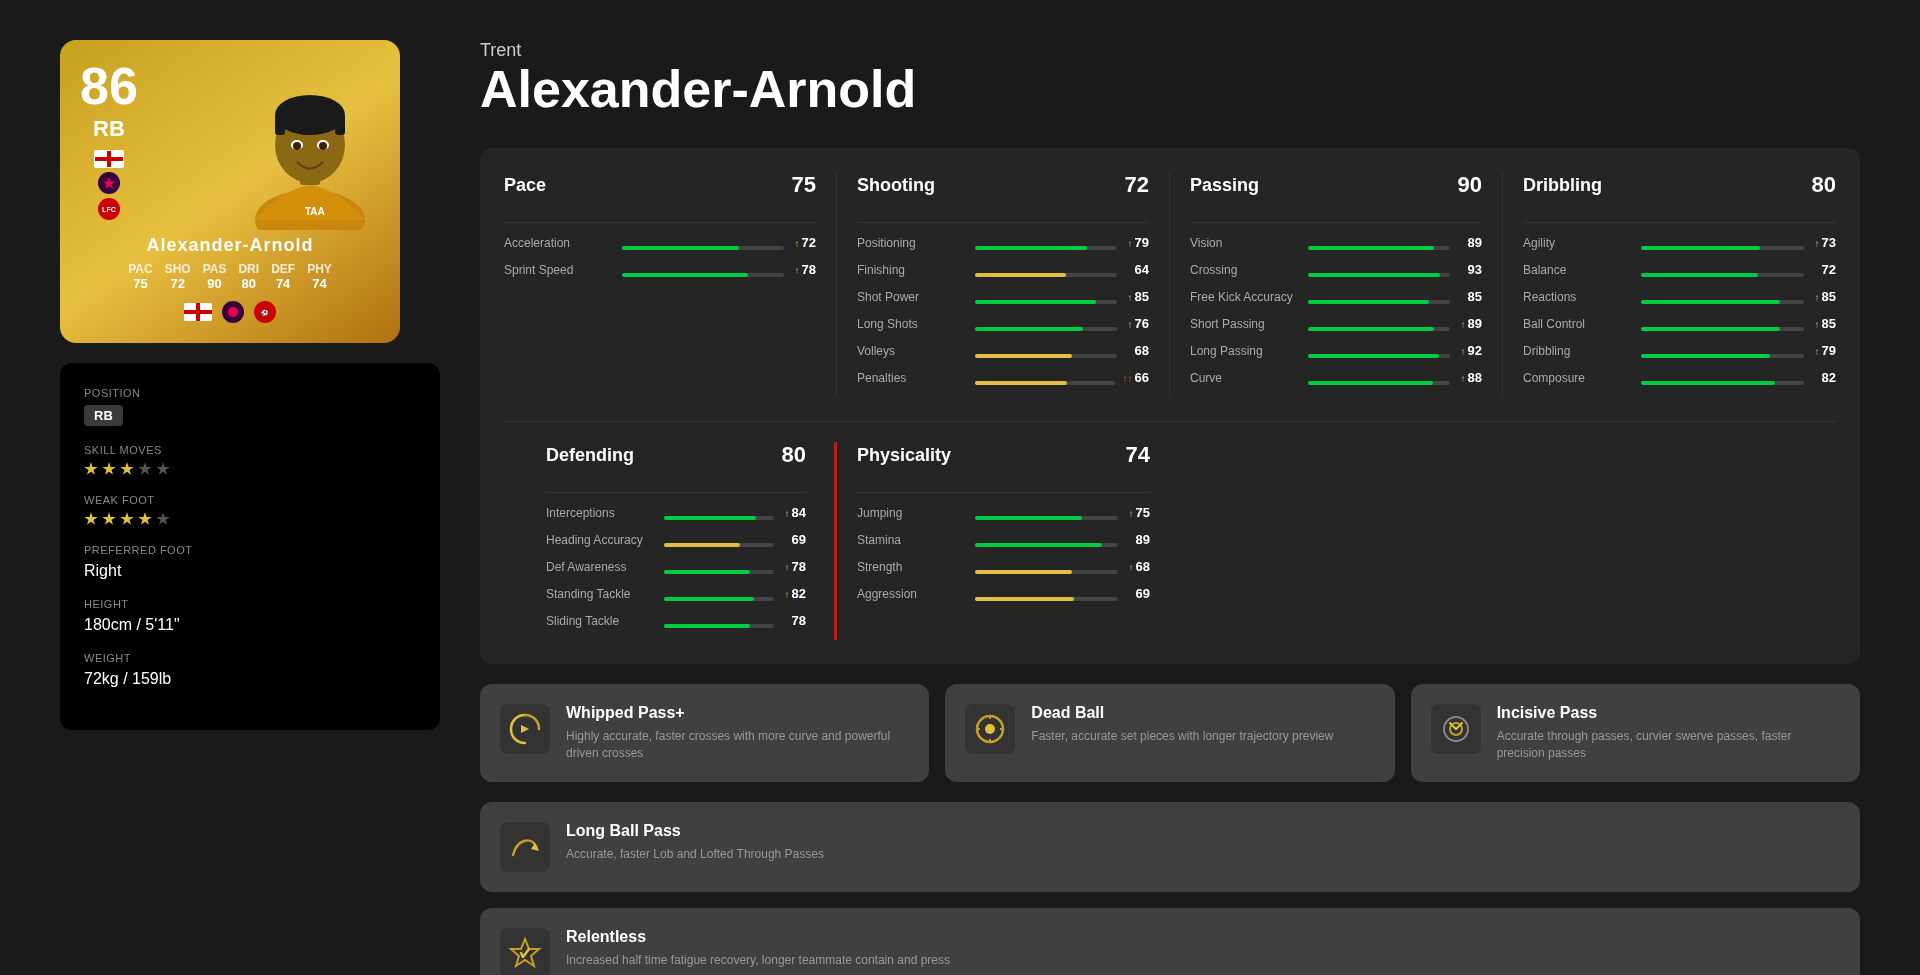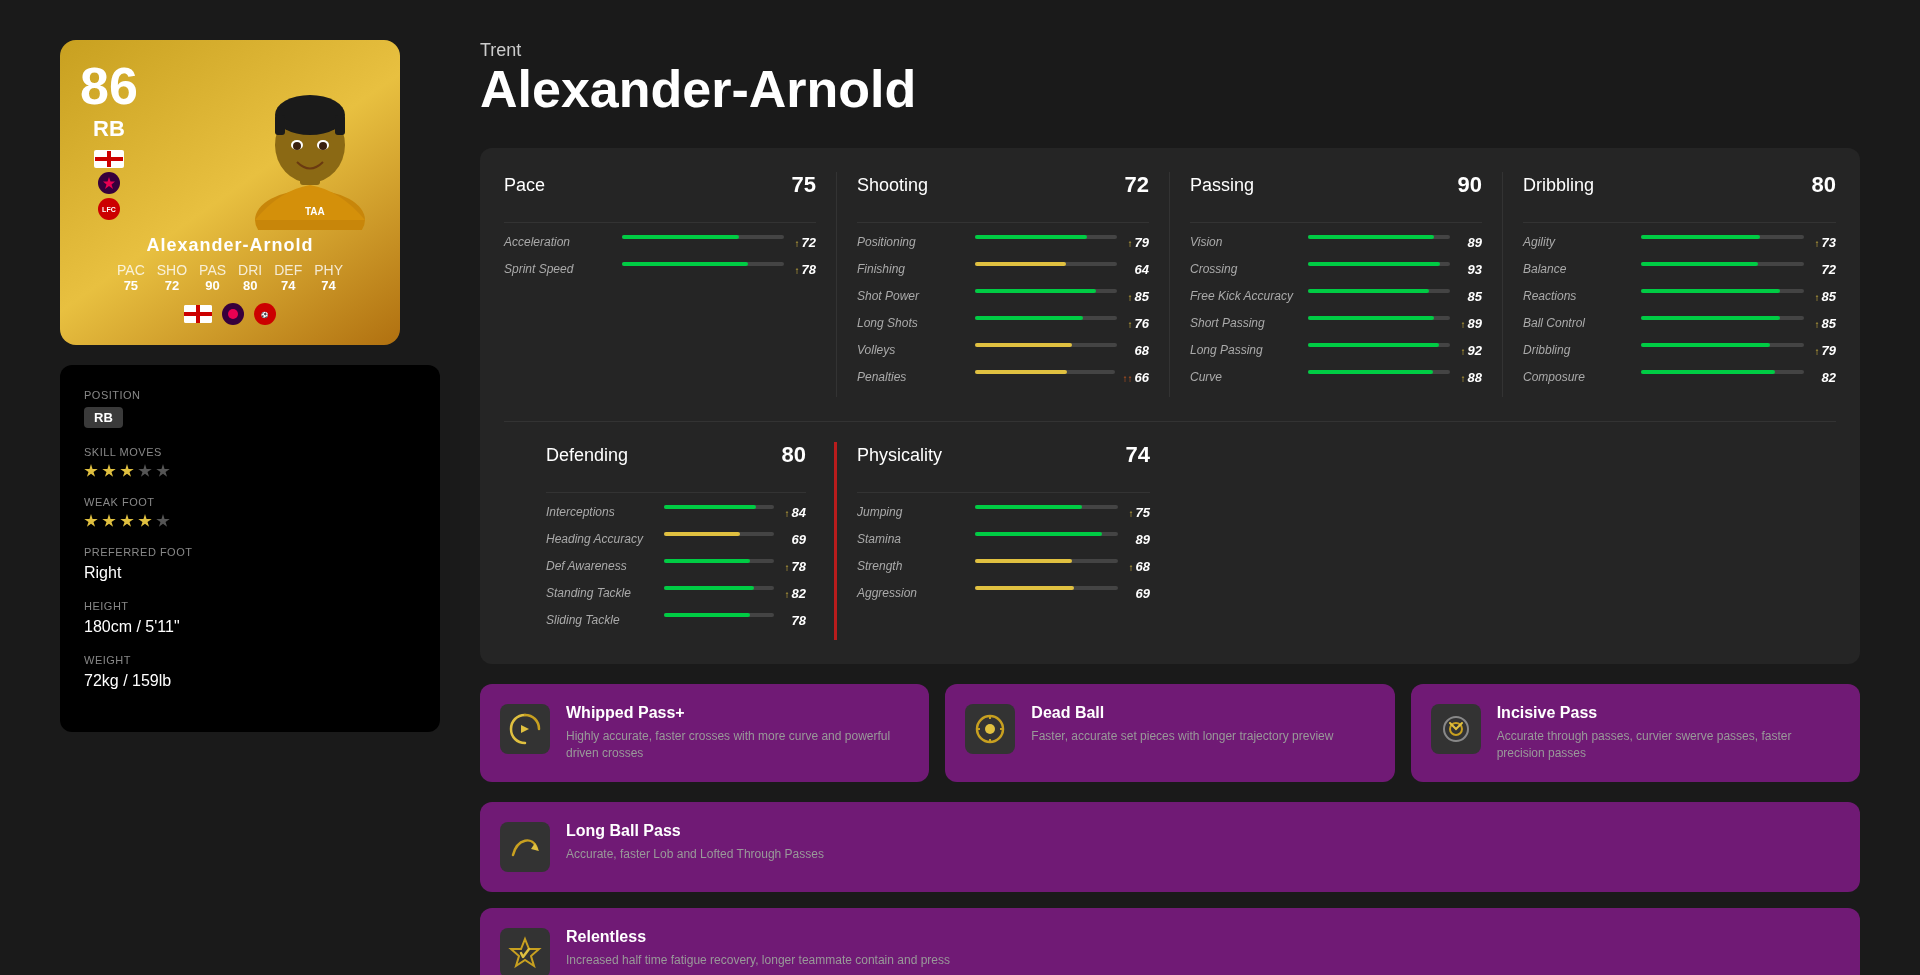--- a/index.html
+++ b/index.html
@@ -90,23 +90,23 @@
     }
 
     .card-stat {
       display: flex;
       flex-direction: column;
       align-items: center;
       font-weight: 600;
     }
 
     .card-stat-label {
-      font-size: 14px;
+      font-size: 12px;
       opacity: 0.8;
-      font-weight: 400;
+      font-weight: 700;
     }
 
     .card-stat-value {
       font-size: 13px;
       font-weight: 700;
     }
 
     .card-bottom-icons {
       display: flex;
       gap: 10px;
@@ -205,37 +205,36 @@
     .stat-category-header {
       display: flex;
       justify-content: space-between;
       align-items: center;
       margin-bottom: 16px;
       padding-bottom: 8px;
     }
 
     .stat-category-name {
       font-size: 18px;
-      font-weight: 400;
+      font-weight: 700;
       color: #fff;
     }
 
     .stat-category-value {
       font-size: 22px;
       font-weight: 900;
       color: #fff;
     }
 
     .stat-row {
       display: flex;
       justify-content: space-between;
-      align-items: flex-start;
+      align-items: flex-end;
       margin-bottom: 12px;
       gap: 8px;
-      font-style: italic;
     }
 
     .stat-name {
       font-size: 12px;
       color: #aaa;
       min-width: 110px;
     }
 
     .stat-bar-container {
       flex: 1;
@@ -273,21 +272,21 @@
     }
 
     
     .playstyles-section {
       display: grid;
       grid-template-columns: repeat(3, 1fr);
       gap: 16px;
     }
 
     .playstyle-card {
-      background: #701a75;
+      background: #404040;
       border-radius: 12px;
       padding: 20px;
       display: flex;
       gap: 16px;
       align-items: flex-start;
     }
 
     .playstyle-icon {
       width: 50px;
       height: 50px;

